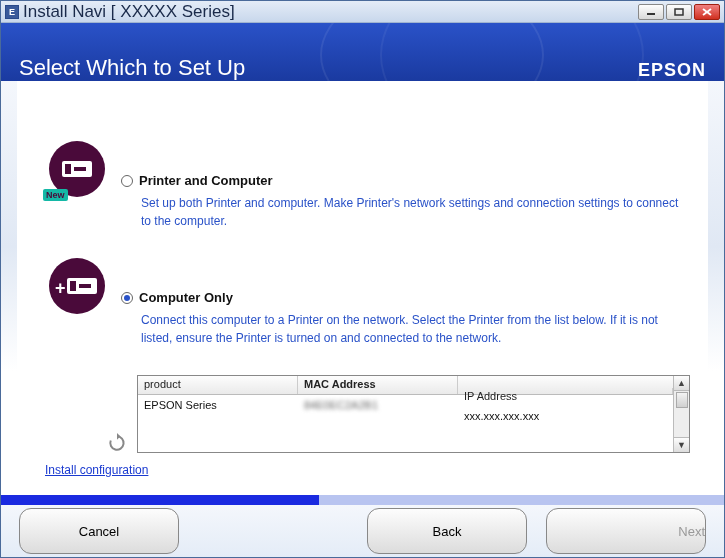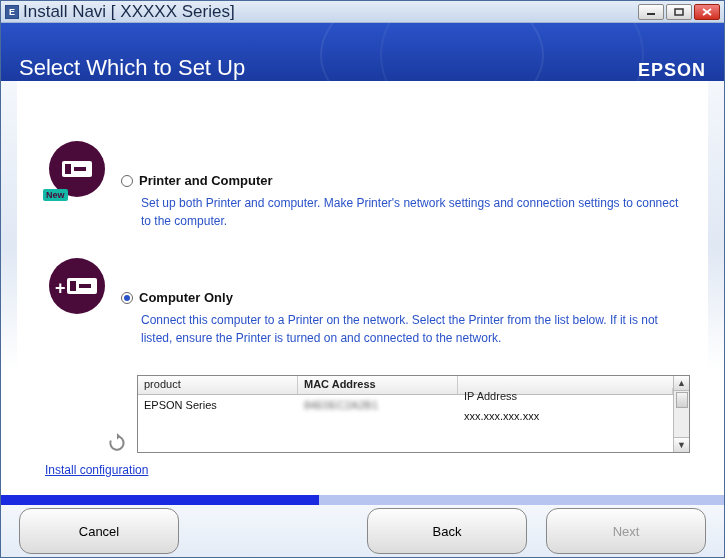--- a/index.html
+++ b/index.html
@@ -45,21 +45,21 @@
 .td.c0 { width:160px; } .td.c1 { width:160px; filter: blur(2px); color:#666; } .td.c2 { flex:1;margin-top:22px; }
 .vscroll { width:16px; background:#eee; border-left:1px solid #bbb; display:flex; flex-direction:column; justify-content:space-between; align-items:center; font-size:9px; color:#444; }
 .vscroll .arrow { width:100%; height:15px; display:flex; align-items:center; justify-content:center; background:linear-gradient(to bottom,#fdfdfd,#ddd); border-bottom:1px solid #bbb; cursor:pointer; }
 .vscroll .arrow.down { border-bottom:none; border-top:1px solid #bbb; }
 .vscroll .thumb { width:12px; height:16px; background:linear-gradient(to bottom,#f4f4f4,#d0d0d0); border:1px solid #aaa; margin-top:1px; }
 .adv-link { position:absolute; left:28px; bottom:18px; color:#1a3ad0; font-size:12px; text-decoration:underline; cursor:pointer; }
 .progress { height:10px; background:#b8c4f0; display:flex; }
 .progress-fill { width:44%; background:#1a2ae0; }
 .footer { height:52px; background:linear-gradient(to bottom,#f4f7fc,#e4ecf7); display:flex; align-items:center; justify-content:space-between; padding:0 18px; }
 .btn { width:160px; height:46px; border:1px solid #888; background:linear-gradient(to bottom,#fdfdfd,#dcdcdc); font-size:13px; cursor:pointer; border-radius:12px; }
-.btn.disabled { color:#999; cursor:default; }
+.btn.disabled { color:#999; cursor:default;text-align:right; }
 .footer-right { display:flex; gap:19px; }
 </style>
 </head>
 <body>
 
 <div class="window">
 
   <div class="titlebar">
     <div class="titlebar-left">
       <span class="app-icon">E</span>

